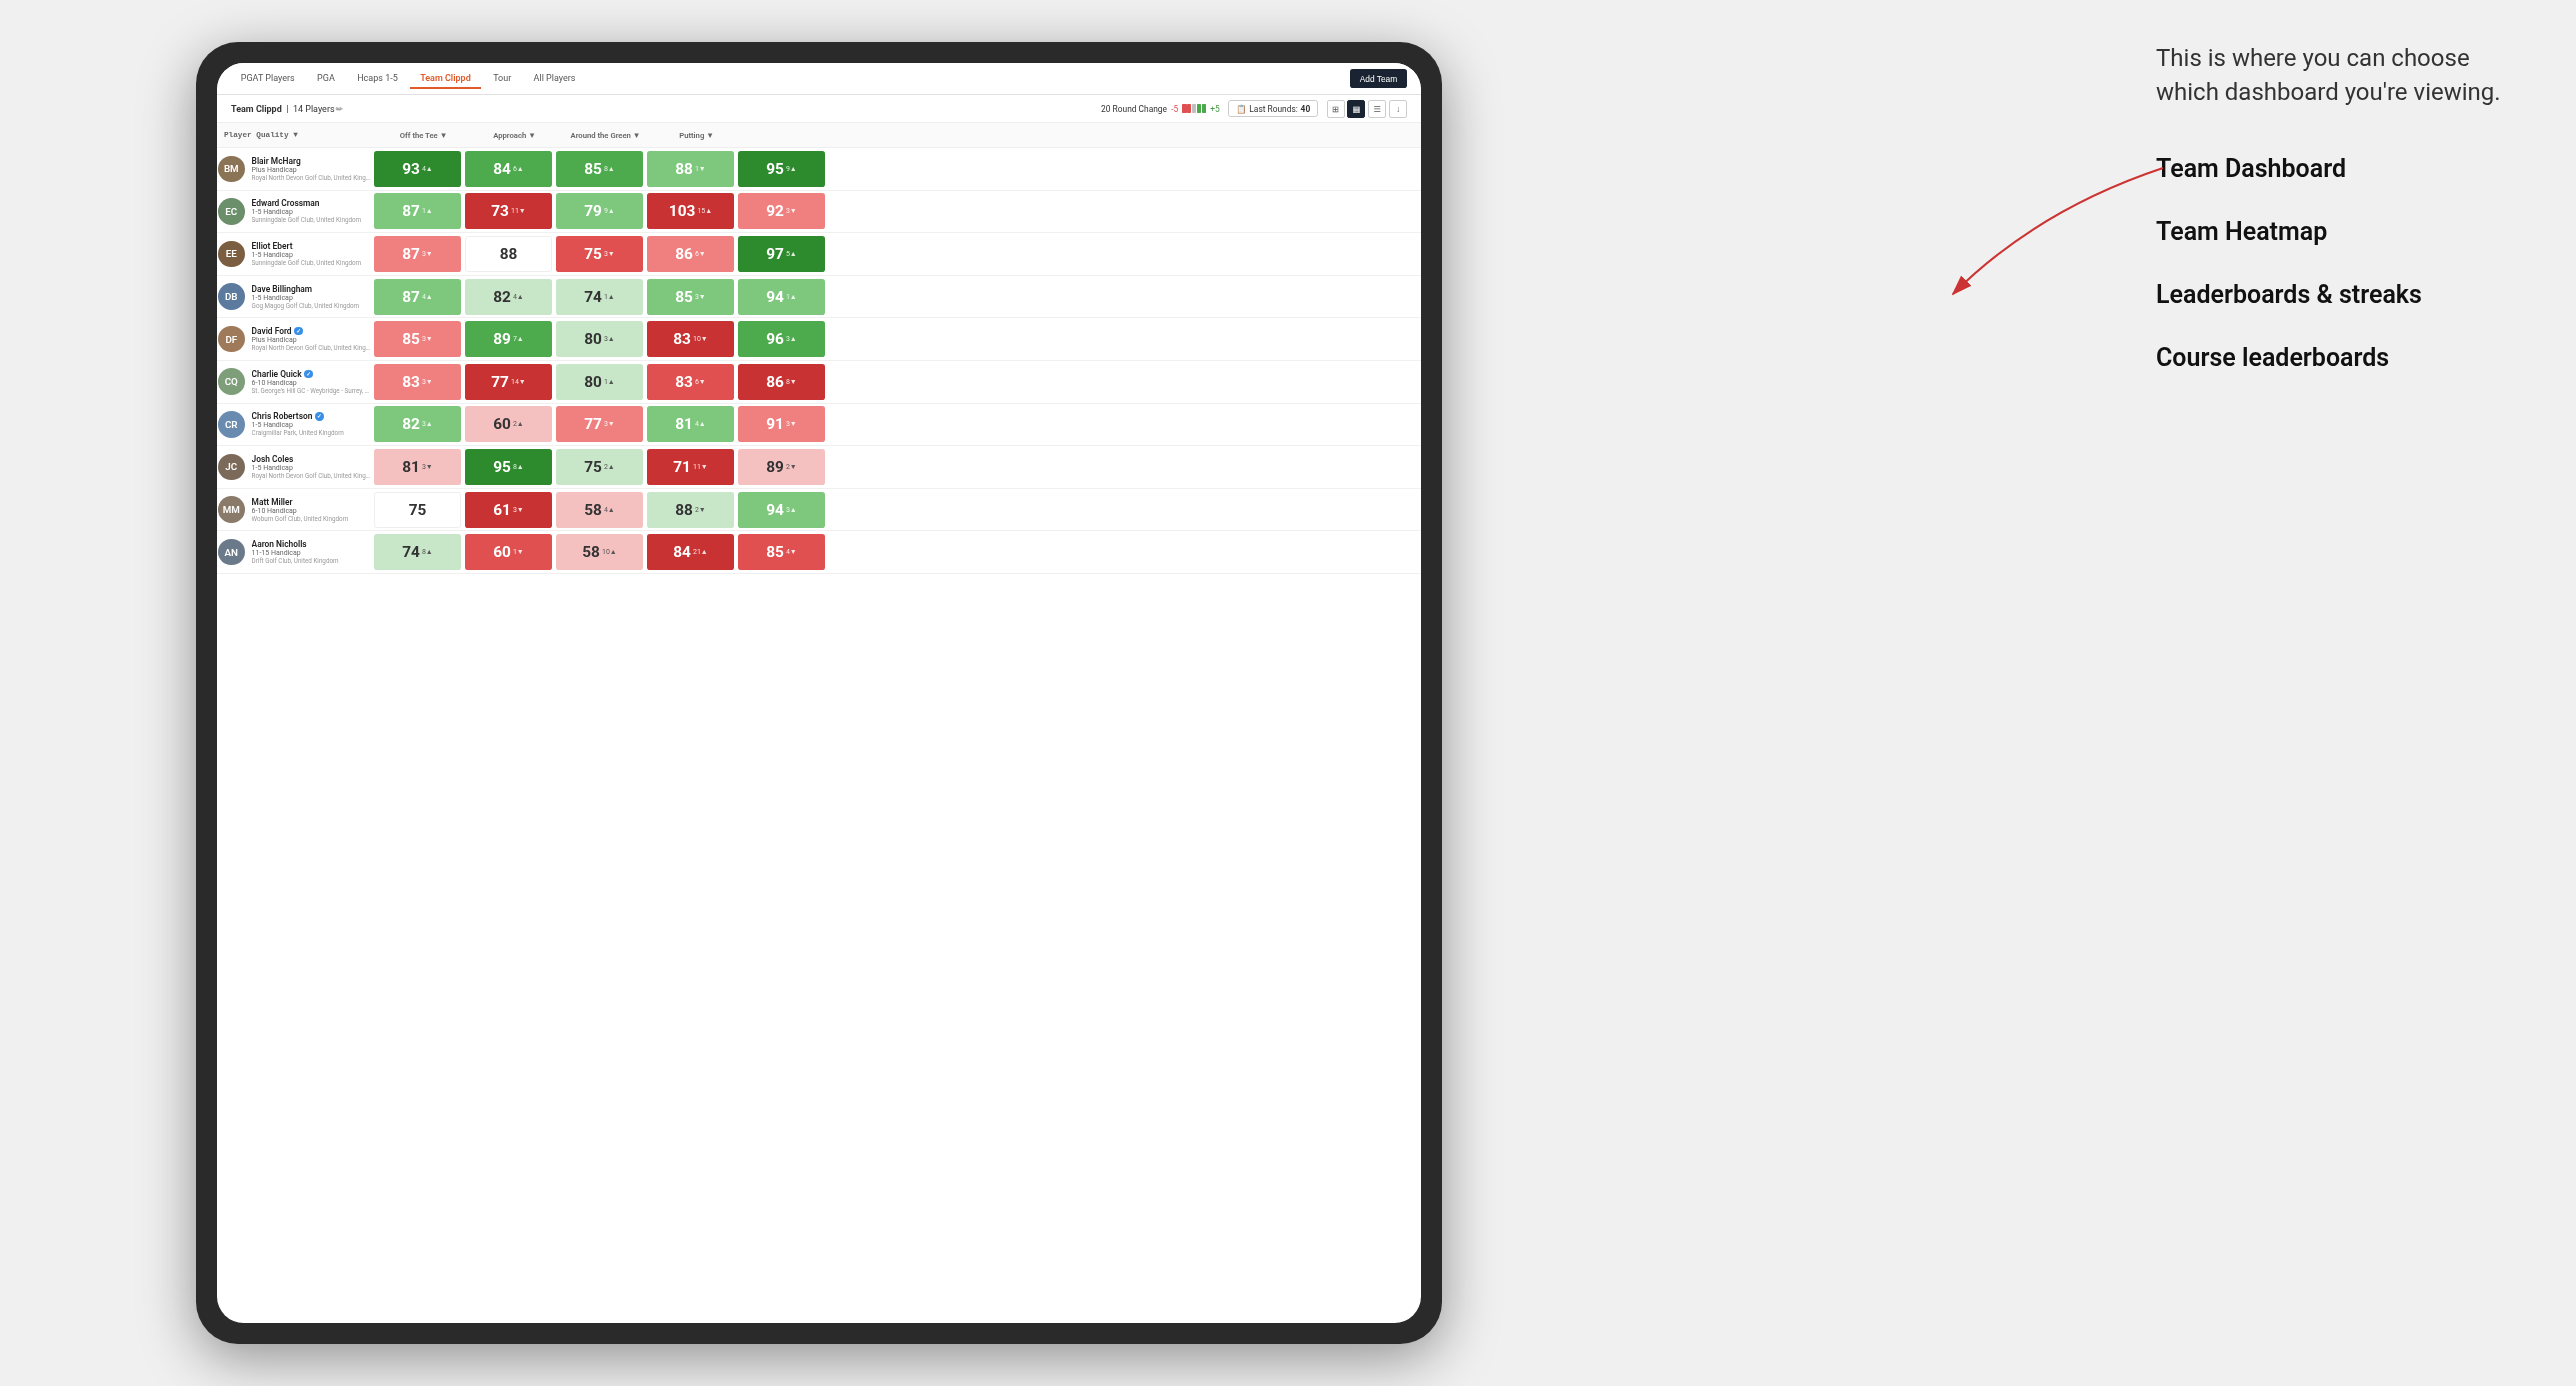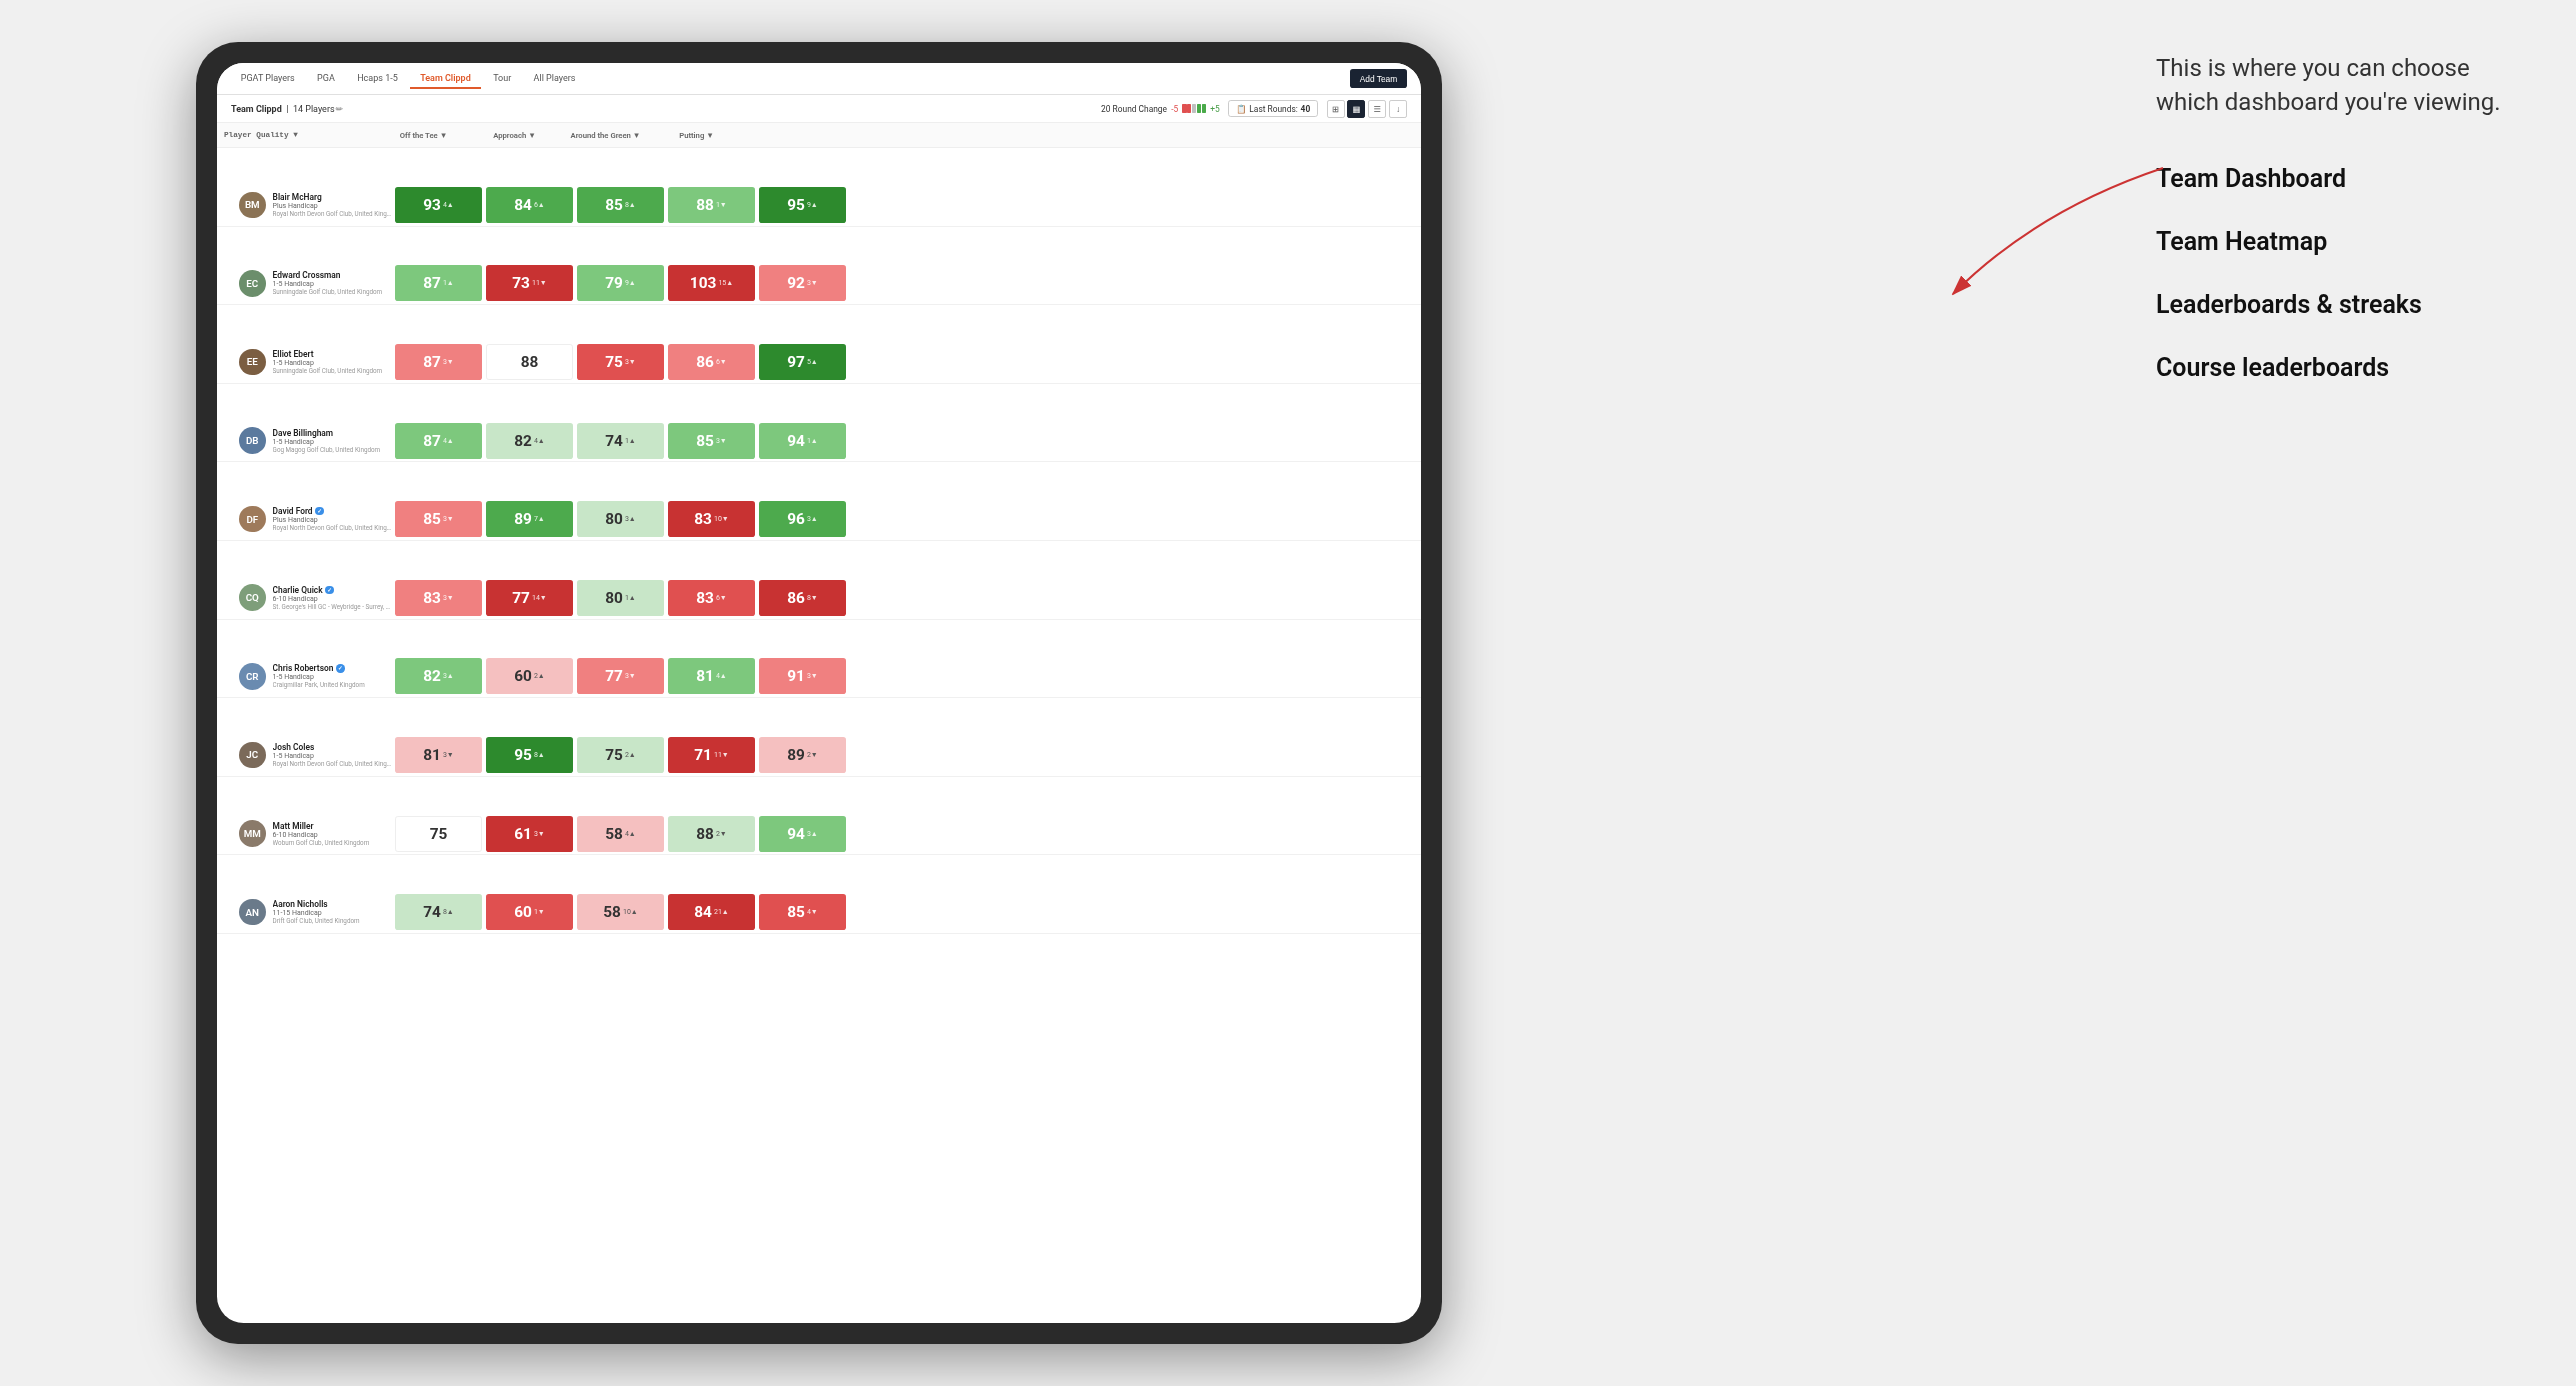--- a/index.html
+++ b/index.html
@@ -8,21 +8,21 @@
       font-family: -apple-system, BlinkMacSystemFont, 'Segoe UI', Roboto, sans-serif;
       width: 2576px;
       height: 1386px;
       overflow: hidden;
       position: relative;
     }
 
     
     .annotation-area {
       position: absolute;
-      top: 52px;
+      top: 42px;
       right: 56px;
       width: 364px;
       font-size: 22.4px;
       color: #222;
       line-height: 1.4;
     }
     .annotation-text {
       font-size: 24px;
       color: #333;
       margin-bottom: 42px;
@@ -233,24 +233,23 @@
       color: #666;
       text-align: center;
     }
     .th:first-child { text-align: left; font-family: Liberation Mono, monospace; }
 
     
     .player-row {
       display: grid;
       grid-template-columns: 154px 91px 91px 91px 91px 91px;
       border-bottom: 0.7px solid #f0f0f0;
-      padding: 0 22px;
+      padding: 0 1px;
       min-height: 42px;
       align-items: center;
-      margin-top: 36px;
     }
     .player-info {
       display: flex;
       align-items: center;
       gap: 7px;
       padding: 5.6px 0;
     }
     .player-avatar {
       width: 26.6px;
       height: 26.6px;

